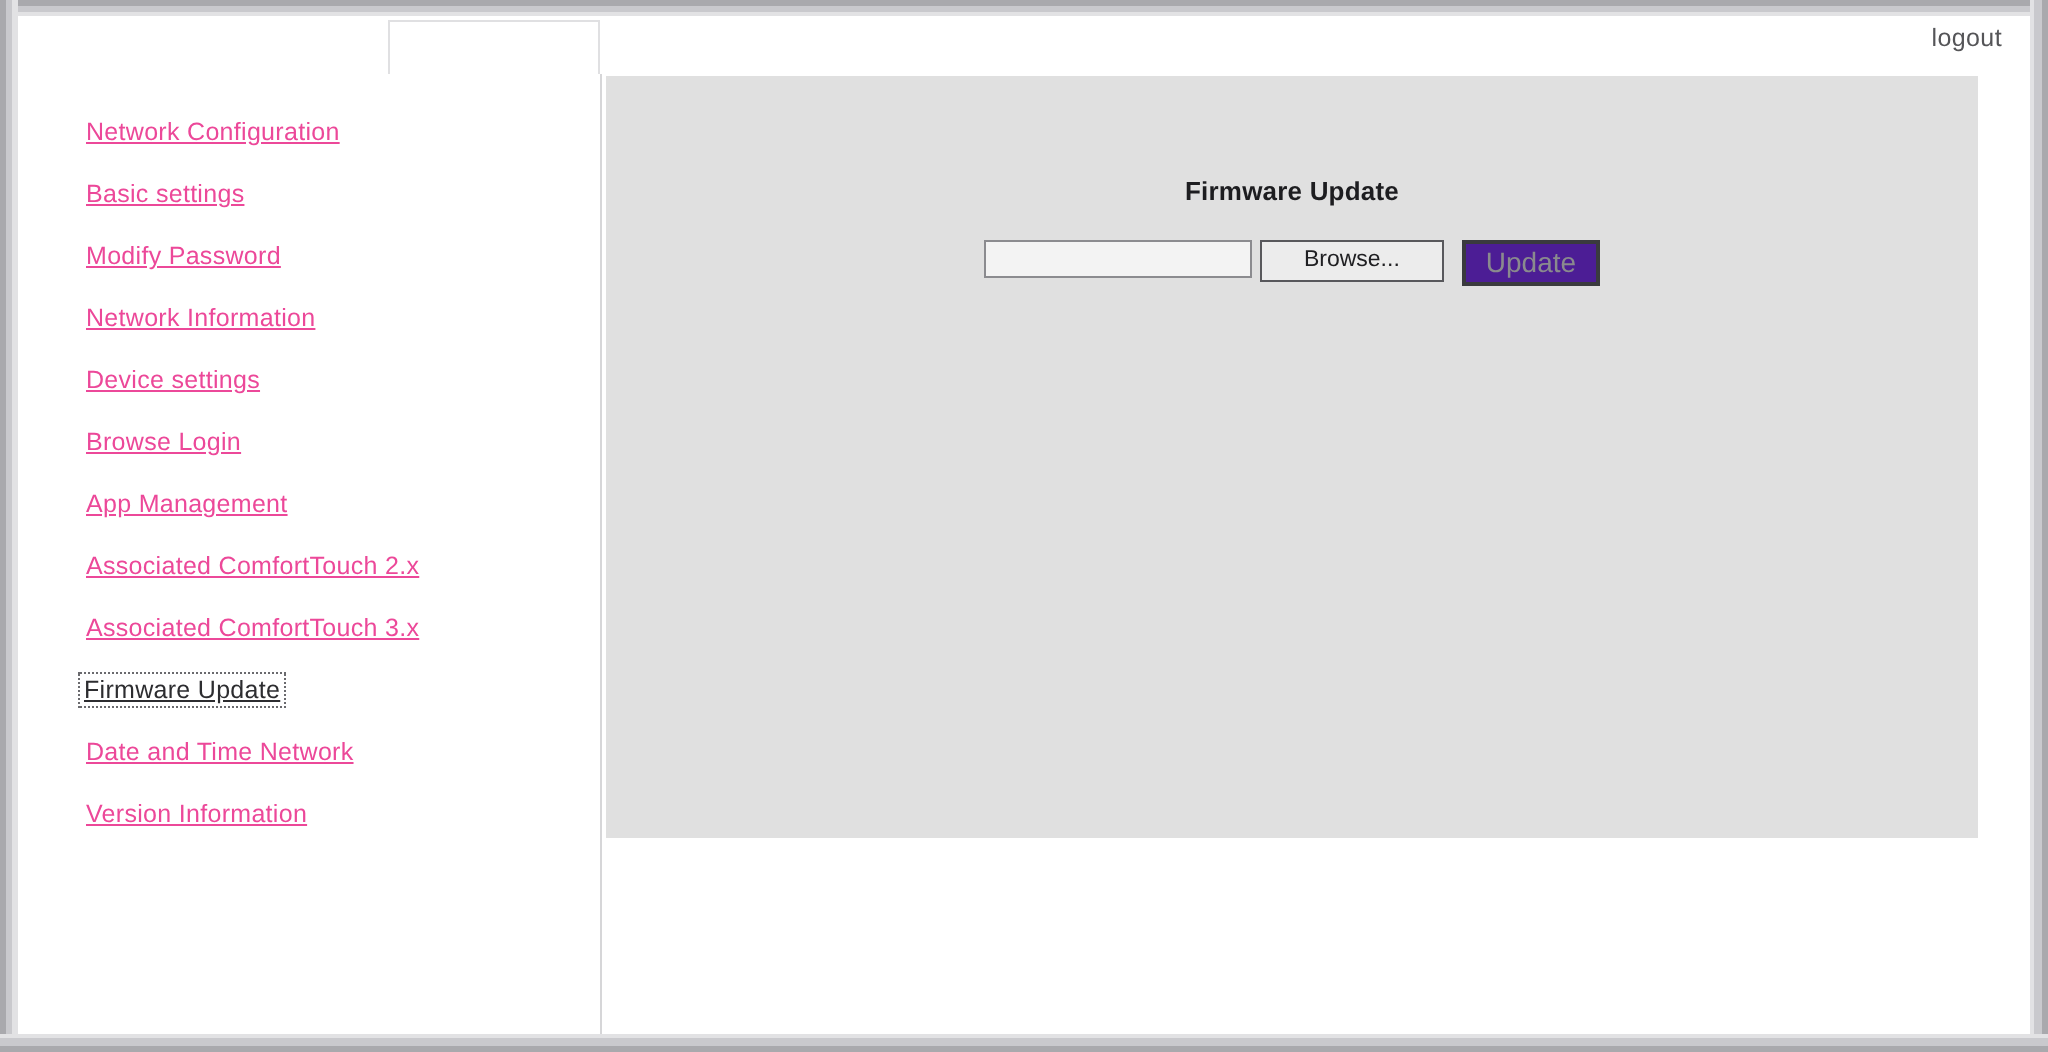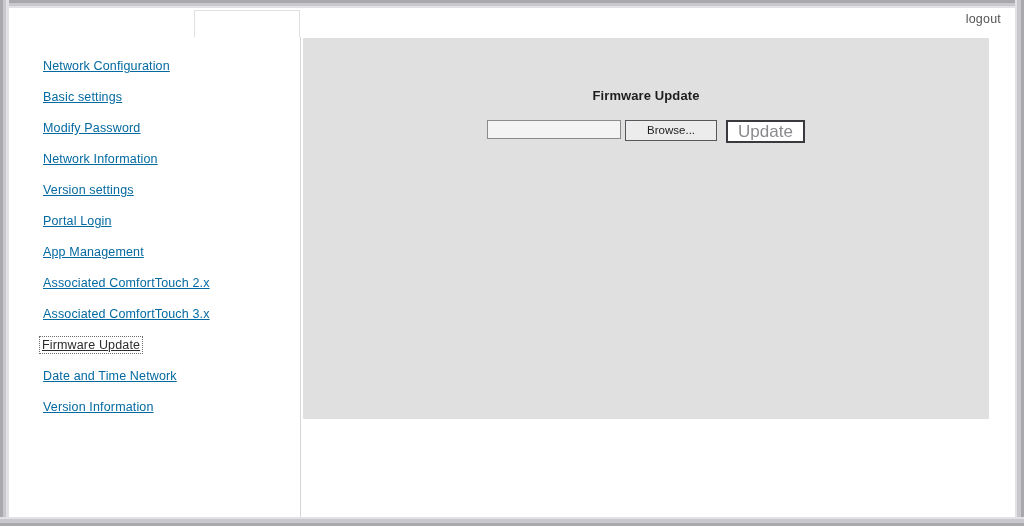--- a/index.html
+++ b/index.html
@@ -102,21 +102,21 @@
   }
   #sidebar-nav {
     position: absolute;
     left: 30px;
     top: 20px;
     width: 250px;
   }
   .nav-item {
     display: block;
     font-size: 12.5px;
-    color: #0369a1;
+    color: #ec4899;
     line-height: 16px;
     padding: 0 3px;
     margin-bottom: 13px;
     letter-spacing: 0.15px;
     white-space: nowrap;
     cursor: pointer;
     border: 1px solid transparent;
     width: max-content;
     box-sizing: content-box;
   }
@@ -188,23 +188,23 @@
     color: #202023;
     line-height: 19px;
     cursor: pointer;
   }
   #update-button {
     margin-left: 9px;
     height: 19px;
     box-sizing: content-box;
     padding: 0 10px;
     border: 2px solid #3a3a3e;
-    background: #ffffff;
-    font-family: "Liberation Sans", sans-serif;
-    font-size: 17px;
+    background: #4c1d95;
+    font-family: "Liberation Sans", sans-serif;
+    font-size: 14px;
     color: #8a8a8e;
     line-height: 19px;
     cursor: pointer;
   }
 </style>
 </head>
 <body>
 
 <div id="app-frame">
 
@@ -235,22 +235,22 @@
         <span id="tab-empty-label"></span>
       </div>
     </div>
 
     <div id="sidebar">
       <nav id="sidebar-nav">
         <a class="nav-item" href="#">Network Configuration</a>
         <a class="nav-item" href="#">Basic settings</a>
         <a class="nav-item" href="#">Modify Password</a>
         <a class="nav-item" href="#">Network Information</a>
-        <a class="nav-item" href="#">Version settings</a>
-        <a class="nav-item" href="#">Portal Login</a>
+        <a class="nav-item" href="#">Device settings</a>
+        <a class="nav-item" href="#">Browse Login</a>
         <a class="nav-item" href="#">App Management</a>
         <a class="nav-item" href="#">Associated ComfortTouch 2.x</a>
         <a class="nav-item" href="#">Associated ComfortTouch 3.x</a>
         <a class="nav-item selected" href="#">Firmware Update</a>
         <a class="nav-item" href="#">Date and Time Network</a>
         <a class="nav-item" href="#">Version Information</a>
       </nav>
     </div>
 
     <div id="content-area">

